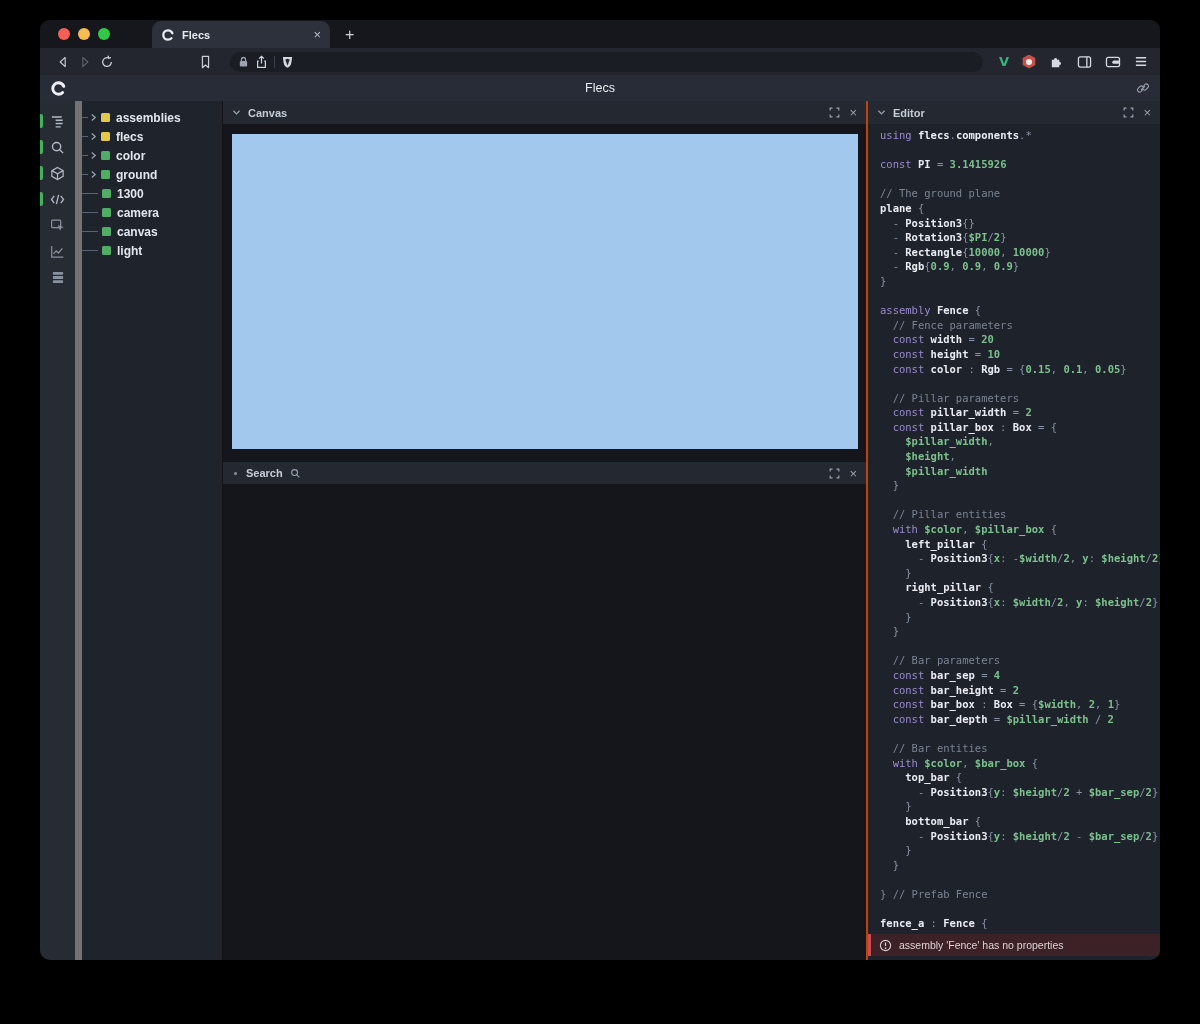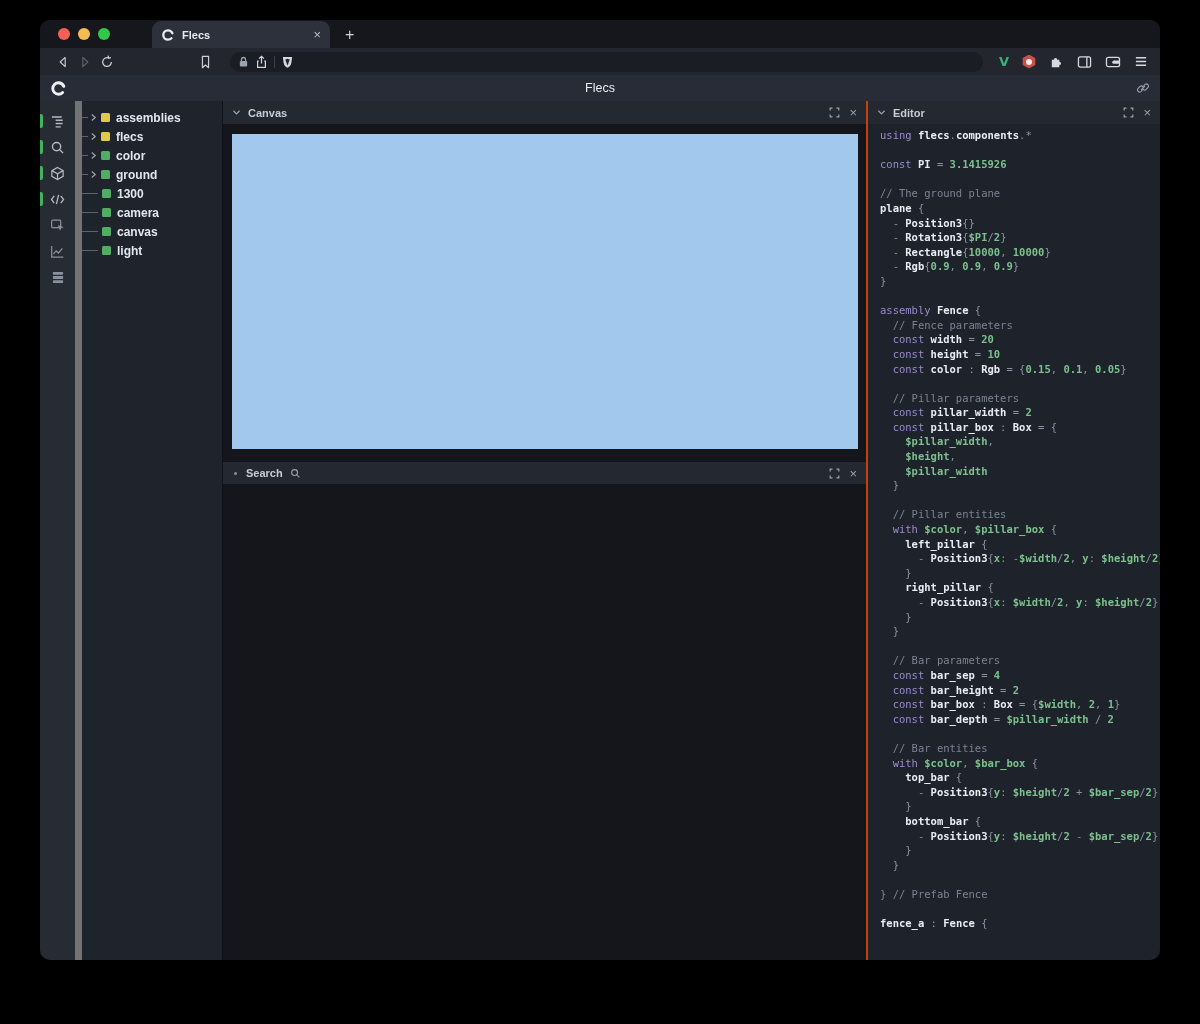--- a/index.html
+++ b/index.html
@@ -367,16 +367,26 @@
         <span class="ph-right">
           <span>
             <svg width="11" height="11" viewBox="0 0 14 14">
                 <path d="M1.5 4.5 V1.5 H4.5 M9.5 1.5 H12.5 V4.5 M12.5 9.5 V12.5 H9.5 M4.5 12.5 H1.5 V9.5" fill="none" stroke="#9aa2b0" stroke-width="1.5"></path>
               </svg>
           </span>
           <span class="ph-x">×</span>
         </span>
       </div>
       <div class="code"><div class="cl"><span class="s-k">using </span><span class="s-t">flecs</span><span class="s-p">.</span><span class="s-t">components</span><span class="s-p">.*</span></div><div class="cl">&nbsp;</div><div class="cl"><span class="s-k">const </span><span class="s-t">PI</span><span class="s-p"> = </span><span class="s-v">3.1415926</span></div><div class="cl">&nbsp;</div><div class="cl"><span class="s-c">// The ground plane</span></div><div class="cl"><span class="s-t">plane</span><span class="s-p"> {</span></div><div class="cl"><span class="s-p">  - </span><span class="s-t">Position3</span><span class="s-p">{}</span></div><div class="cl"><span class="s-p">  - </span><span class="s-t">Rotation3</span><span class="s-p">{</span><span class="s-v">$PI</span><span class="s-p">/</span><span class="s-v">2</span><span class="s-p">}</span></div><div class="cl"><span class="s-p">  - </span><span class="s-t">Rectangle</span><span class="s-p">{</span><span class="s-v">10000</span><span class="s-p">, </span><span class="s-v">10000</span><span class="s-p">}</span></div><div class="cl"><span class="s-p">  - </span><span class="s-t">Rgb</span><span class="s-p">{</span><span class="s-v">0.9</span><span class="s-p">, </span><span class="s-v">0.9</span><span class="s-p">, </span><span class="s-v">0.9</span><span class="s-p">}</span></div><div class="cl"><span class="s-p">}</span></div><div class="cl">&nbsp;</div><div class="cl"><span class="s-k">assembly </span><span class="s-t">Fence</span><span class="s-p"> {</span></div><div class="cl"><span class="s-c">  // Fence parameters</span></div><div class="cl"><span class="s-k">  const </span><span class="s-t">width</span><span class="s-p"> = </span><span class="s-v">20</span></div><div class="cl"><span class="s-k">  const </span><span class="s-t">height</span><span class="s-p"> = </span><span class="s-v">10</span></div><div class="cl"><span class="s-k">  const </span><span class="s-t">color</span><span class="s-p"> : </span><span class="s-t">Rgb</span><span class="s-p"> = {</span><span class="s-v">0.15</span><span class="s-p">, </span><span class="s-v">0.1</span><span class="s-p">, </span><span class="s-v">0.05</span><span class="s-p">}</span></div><div class="cl">&nbsp;</div><div class="cl"><span class="s-c">  // Pillar parameters</span></div><div class="cl"><span class="s-k">  const </span><span class="s-t">pillar_width</span><span class="s-p"> = </span><span class="s-v">2</span></div><div class="cl"><span class="s-k">  const </span><span class="s-t">pillar_box</span><span class="s-p"> : </span><span class="s-t">Box</span><span class="s-p"> = {</span></div><div class="cl"><span class="s-v">    $pillar_width</span><span class="s-p">,</span></div><div class="cl"><span class="s-v">    $height</span><span class="s-p">,</span></div><div class="cl"><span class="s-v">    $pillar_width</span></div><div class="cl"><span class="s-p">  }</span></div><div class="cl">&nbsp;</div><div class="cl"><span class="s-c">  // Pillar entities</span></div><div class="cl"><span class="s-k">  with </span><span class="s-v">$color</span><span class="s-p">, </span><span class="s-v">$pillar_box</span><span class="s-p"> {</span></div><div class="cl"><span class="s-t">    left_pillar</span><span class="s-p"> {</span></div><div class="cl"><span class="s-p">      - </span><span class="s-t">Position3</span><span class="s-p">{</span><span class="s-v">x</span><span class="s-p">: -</span><span class="s-v">$width</span><span class="s-p">/</span><span class="s-v">2</span><span class="s-p">, </span><span class="s-v">y</span><span class="s-p">: </span><span class="s-v">$height</span><span class="s-p">/</span><span class="s-v">2</span><span class="s-p">}</span></div><div class="cl"><span class="s-p">    }</span></div><div class="cl"><span class="s-t">    right_pillar</span><span class="s-p"> {</span></div><div class="cl"><span class="s-p">      - </span><span class="s-t">Position3</span><span class="s-p">{</span><span class="s-v">x</span><span class="s-p">: </span><span class="s-v">$width</span><span class="s-p">/</span><span class="s-v">2</span><span class="s-p">, </span><span class="s-v">y</span><span class="s-p">: </span><span class="s-v">$height</span><span class="s-p">/</span><span class="s-v">2</span><span class="s-p">}</span></div><div class="cl"><span class="s-p">    }</span></div><div class="cl"><span class="s-p">  }</span></div><div class="cl">&nbsp;</div><div class="cl"><span class="s-c">  // Bar parameters</span></div><div class="cl"><span class="s-k">  const </span><span class="s-t">bar_sep</span><span class="s-p"> = </span><span class="s-v">4</span></div><div class="cl"><span class="s-k">  const </span><span class="s-t">bar_height</span><span class="s-p"> = </span><span class="s-v">2</span></div><div class="cl"><span class="s-k">  const </span><span class="s-t">bar_box</span><span class="s-p"> : </span><span class="s-t">Box</span><span class="s-p"> = {</span><span class="s-v">$width</span><span class="s-p">, </span><span class="s-v">2</span><span class="s-p">, </span><span class="s-v">1</span><span class="s-p">}</span></div><div class="cl"><span class="s-k">  const </span><span class="s-t">bar_depth</span><span class="s-p"> = </span><span class="s-v">$pillar_width</span><span class="s-p"> / </span><span class="s-v">2</span></div><div class="cl">&nbsp;</div><div class="cl"><span class="s-c">  // Bar entities</span></div><div class="cl"><span class="s-k">  with </span><span class="s-v">$color</span><span class="s-p">, </span><span class="s-v">$bar_box</span><span class="s-p"> {</span></div><div class="cl"><span class="s-t">    top_bar</span><span class="s-p"> {</span></div><div class="cl"><span class="s-p">      - </span><span class="s-t">Position3</span><span class="s-p">{</span><span class="s-v">y</span><span class="s-p">: </span><span class="s-v">$height</span><span class="s-p">/</span><span class="s-v">2</span><span class="s-p"> + </span><span class="s-v">$bar_sep</span><span class="s-p">/</span><span class="s-v">2</span><span class="s-p">}</span></div><div class="cl"><span class="s-p">    }</span></div><div class="cl"><span class="s-t">    bottom_bar</span><span class="s-p"> {</span></div><div class="cl"><span class="s-p">      - </span><span class="s-t">Position3</span><span class="s-p">{</span><span class="s-v">y</span><span class="s-p">: </span><span class="s-v">$height</span><span class="s-p">/</span><span class="s-v">2</span><span class="s-p"> - </span><span class="s-v">$bar_sep</span><span class="s-p">/</span><span class="s-v">2</span><span class="s-p">}</span></div><div class="cl"><span class="s-p">    }</span></div><div class="cl"><span class="s-p">  }</span></div><div class="cl">&nbsp;</div><div class="cl"><span class="s-c">} // Prefab Fence</span></div><div class="cl">&nbsp;</div><div class="cl"><span class="s-t">fence_a</span><span class="s-p"> : </span><span class="s-t">Fence</span><span class="s-p"> {</span></div></div>
+      <div class="errorbar">
+        <span>
+          <svg width="13" height="13" viewBox="0 0 14 14">
+              <circle cx="7" cy="7" r="5.5" fill="none" stroke="#d8cfcf" stroke-width="1.2"></circle>
+              <path d="M7 3.8 V7.6" stroke="#d8cfcf" stroke-width="1.4"></path>
+              <circle cx="7" cy="9.9" r="0.9" fill="#d8cfcf"></circle>
+            </svg>
+        </span>
+        <span class="error-text">assembly 'Fence' has no properties</span>
+      </div>
     </div>
 
   </div>
 </div>
 
 </body></html>

